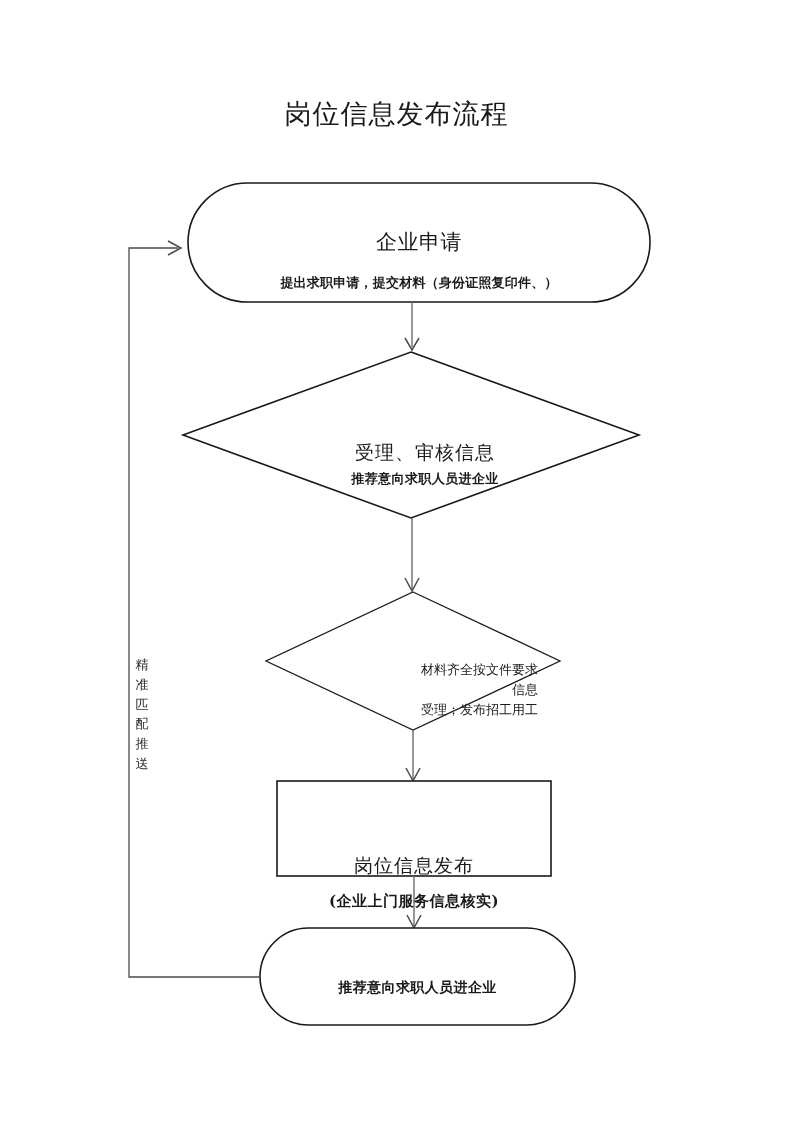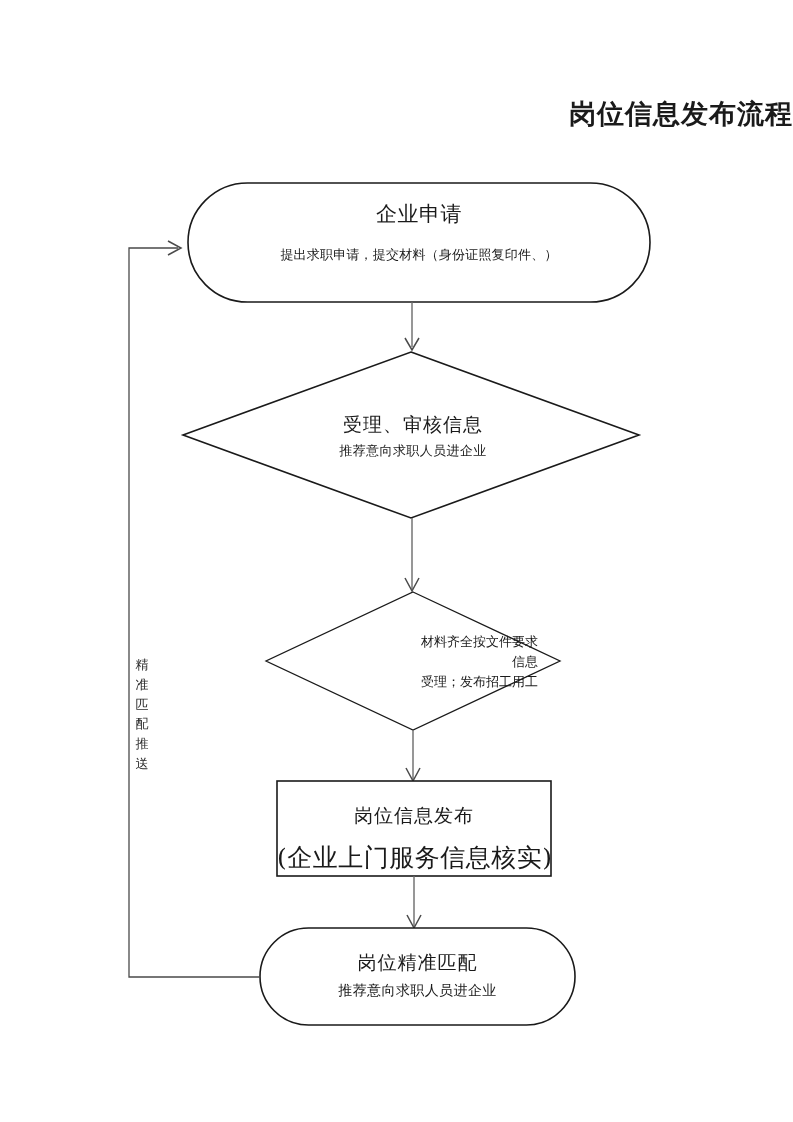--- a/index.html
+++ b/index.html
@@ -31,42 +31,44 @@
     width: 793px;
     height: 1122px;
   }
 
   
   .page-title {
     position: absolute;
     left: 0;
     top: 96px;
     width: 793px;
-    text-align: right;
+    text-align: center;
     font-size: 27px;
-    font-weight: bold;
+    font-weight: normal;
     letter-spacing: 1px;
     font-family: "DejaVu Serif", "Liberation Serif", serif;
     white-space: nowrap;
   }
 
   
   .node-text {
     position: absolute;
     text-align: center;
     line-height: 1.35;
     pointer-events: none;
+    margin-top: 28px;
   }
   .node-text .t-main {
     display: block;
     white-space: nowrap;
   }
   .node-text .t-sub {
     display: block;
     white-space: nowrap;
+    font-weight: bold;
   }
 
   
   #node-start-text {
     left: 188px;
     top: 200px;
     width: 462px;
   }
   #node-start-text .t-main {
     font-size: 21px;
@@ -76,21 +78,21 @@
     margin-bottom: 18px;
   }
   #node-start-text .t-sub {
     font-size: 13px;
     font-family: "DejaVu Sans", "Liberation Sans", sans-serif;
     letter-spacing: 0.2px;
   }
 
   
   #node-review-text {
-    left: 213px;
+    left: 225px;
     top: 412px;
     width: 400px;
   }
   #node-review-text .t-main {
     font-size: 19px;
     margin-bottom: 4px;
     letter-spacing: 1px;
   }
   #node-review-text .t-sub {
     font-size: 13px;
@@ -107,30 +109,30 @@
     text-align: right;
   }
   #node-condition-text .t-line {
     display: block;
     white-space: nowrap;
   }
 
   
   #node-publish-text {
     left: 277px;
-    top: 803px;
+    top: 825px;
     width: 274px;
   }
   #node-publish-text .t-main {
     font-size: 19px;
     margin-bottom: 12px;
     letter-spacing: 1px;
   }
   #node-publish-text .t-sub {
-    font-size: 25px;
+    font-size: 15px;
     letter-spacing: 0.5px;
   }
 
   
   #node-match-text {
     left: 260px;
     top: 950px;
     width: 315px;
   }
   #node-match-text .t-main {
@@ -219,21 +221,20 @@
     <span class="t-line">信息</span>
     <span class="t-line">受理；发布招工用工</span>
   </div>
 
   <div class="node-text" id="node-publish-text">
     <span class="t-main">岗位信息发布</span>
     <span class="t-sub">(企业上门服务信息核实)</span>
   </div>
 
   <div class="node-text" id="node-match-text">
-    <span class="t-main">岗位精准匹配</span>
     <span class="t-sub">推荐意向求职人员进企业</span>
   </div>
 
   <div id="loop-label">
     <span>精</span>
     <span>准</span>
     <span>匹</span>
     <span>配</span>
     <span>推</span>
     <span>送</span>

